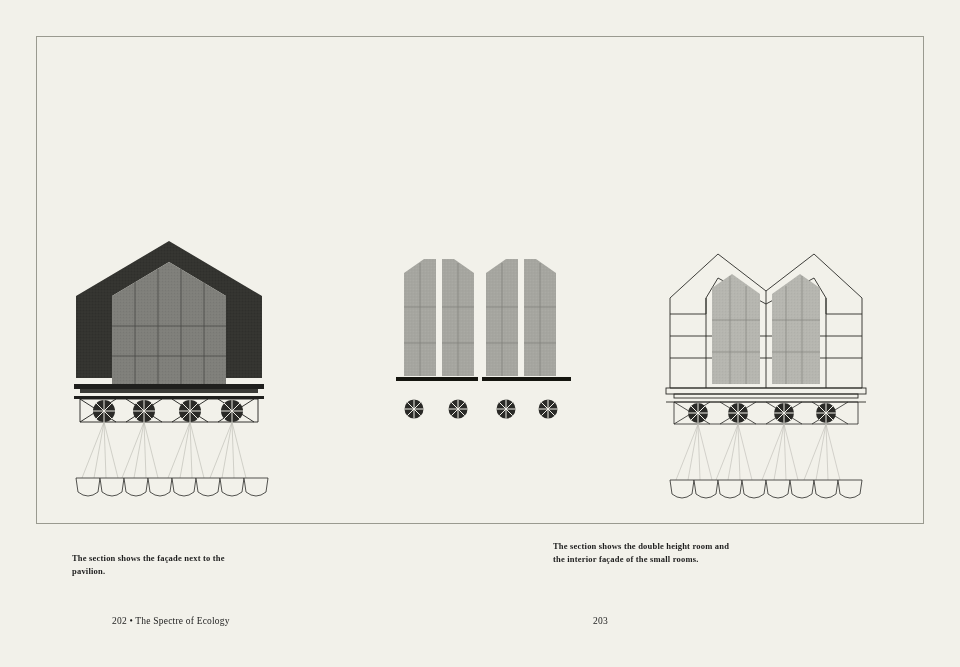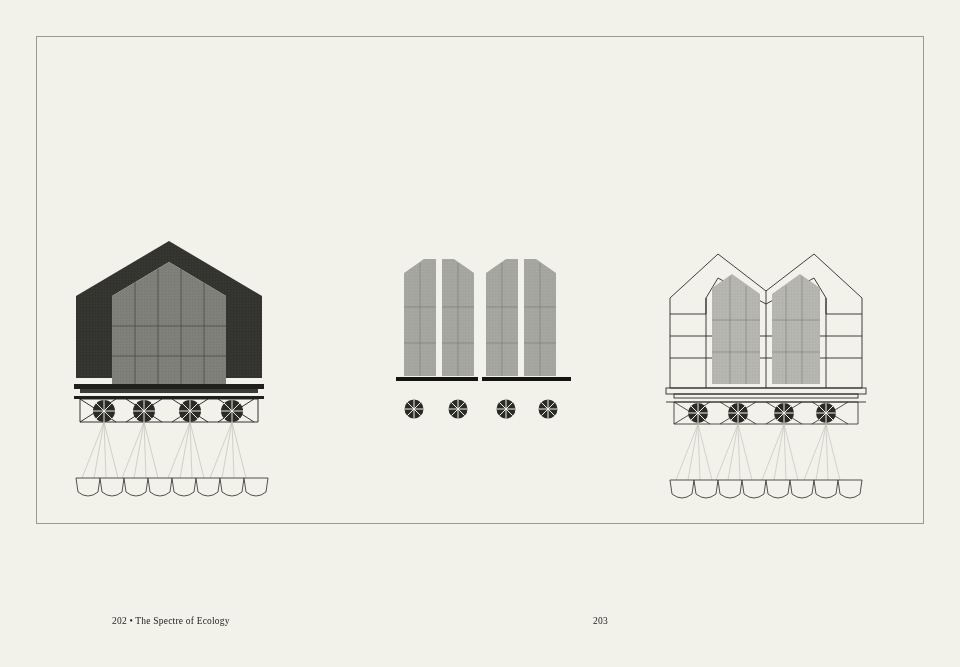--- a/index.html
+++ b/index.html
@@ -358,19 +358,21 @@
           <path d="M110 244 L134 244 L132 258 Q122 266 112 258 Z"></path>
           <path d="M134 244 L158 244 L156 258 Q146 266 136 258 Z"></path>
           <path d="M158 244 L182 244 L180 258 Q170 266 160 258 Z"></path>
           <path d="M182 244 L206 244 L204 258 Q194 266 184 258 Z"></path>
         </g>
       </svg>
     </div>
 
   </div>
 
-
+  <div class="caption" id="caption-left">The section shows the façade next to the pavilion.</div>
+
+  <div class="caption" id="caption-right">The section shows the double height room and the interior façade of the small rooms.</div>
 
   <div class="folio" id="folio-left">202 • The Spectre of Ecology</div>
 
   <div class="folio" id="folio-right">203</div>
 
 </div>
 
 </body></html>

